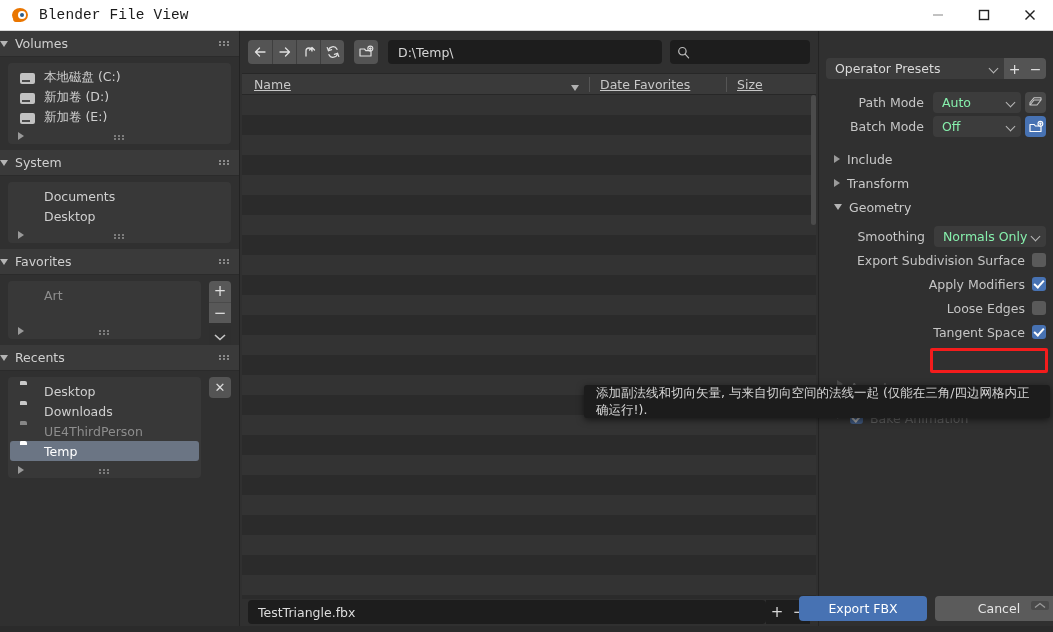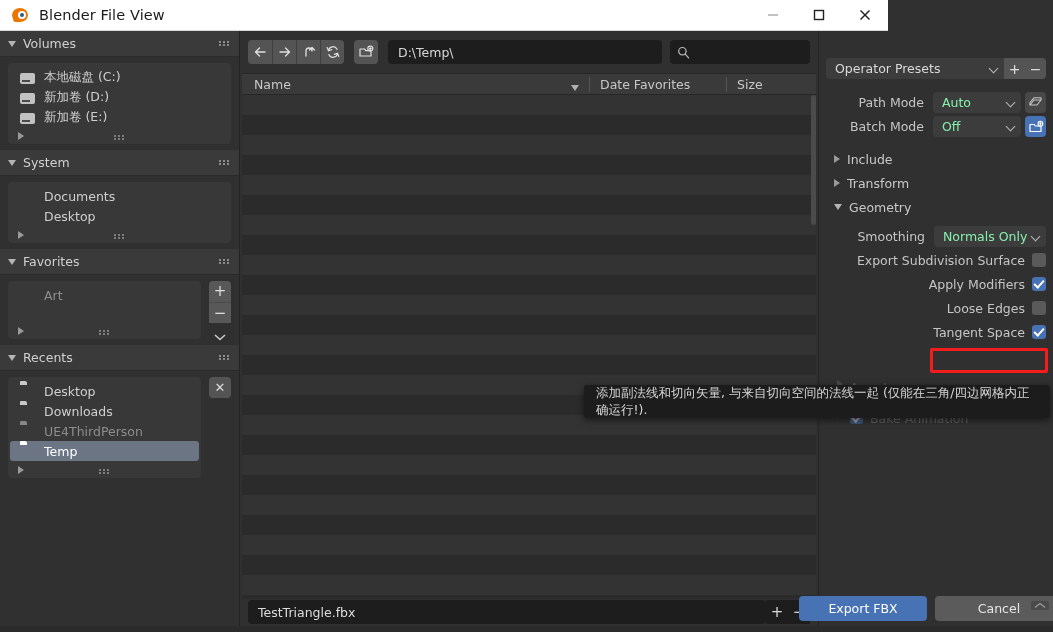--- a/index.html
+++ b/index.html
@@ -10,24 +10,25 @@
     overflow: hidden;
   }
   #app {
     position: relative;
     width: 1053px; height: 632px;
     background: #303030;
   }
 
   
   .titlebar {
-    position: absolute; left: 0; top: 0; width: 888px; height: 31px;
+    position: absolute; left: 0; top: 0; width: 1053px; height: 31px;
     background: #ffffff;
     display: flex; align-items: center;
     border-bottom: 1px solid #d8d8d8;
+    font-family: Liberation Mono, monospace;
   }
   .title-logo {
     width: 18px; height: 18px; margin-left: 12px; margin-right: 9px;
     position: relative; flex: none;
   }
   .title-logo .ring {
     position: absolute; left: 0; top: 2px; width: 16px; height: 14px;
     border-radius: 50%;
     background: #ea7600;
   }
@@ -59,21 +60,21 @@
   .sidebar {
     position: absolute; left: 0; top: 31px; width: 240px; height: 601px;
     background: #303030;
     border-right: 1px solid #232323;
     overflow: hidden;
   }
   .panel-header {
     height: 26px; background: #3a3a3a;
     display: flex; align-items: center;
     color: #d0d0d0; font-size: 12.5px;
-    padding-left: 8px; position: relative;
+    position: relative;
     border-bottom: 1px solid #2b2b2b;
   }
   .tri {
     width: 0; height: 0; margin-right: 7px;
   }
   .tri-down {
     border-left: 4.5px solid transparent;
     border-right: 4.5px solid transparent;
     border-top: 6px solid #b4b4b4;
   }
@@ -200,20 +201,21 @@
     color: #9a9a9a; font-size: 12.5px; margin-left: 8px;
   }
 
   .col-header {
     height: 22px; background: #3a3a3a;
     display: flex; align-items: center;
     color: #c8c8c8; font-size: 12.5px;
     border-top: 1px solid #272727;
     border-bottom: 1px solid #272727;
     margin: 0 2px 0 2px;
+    text-decoration: underline;
   }
   .col-name { width: 347px; padding-left: 12px; position: relative; display:flex; align-items:center;}
   .sortcaret {
     position: absolute; right: 10px; top: 8px;
     width: 0; height: 0;
     border-left: 4.5px solid transparent;
     border-right: 4.5px solid transparent;
     border-top: 6px solid #b0b0b0;
   }
   .col-sep { width: 1px; height: 15px; background: #555; }

